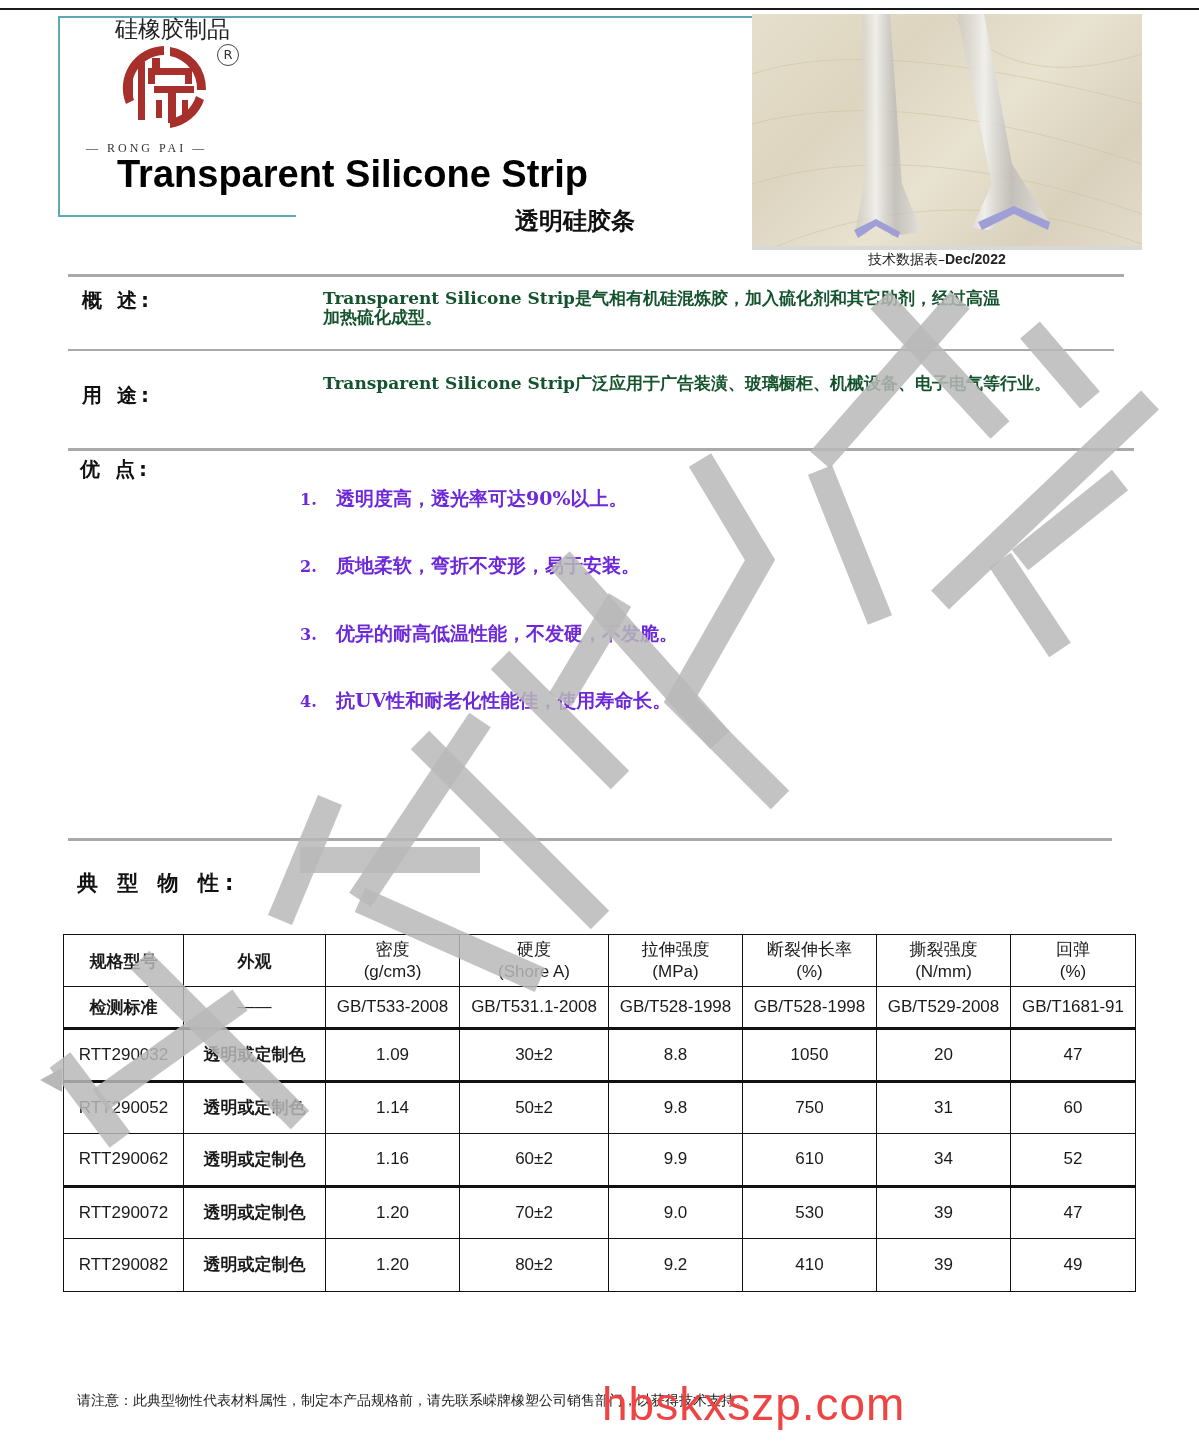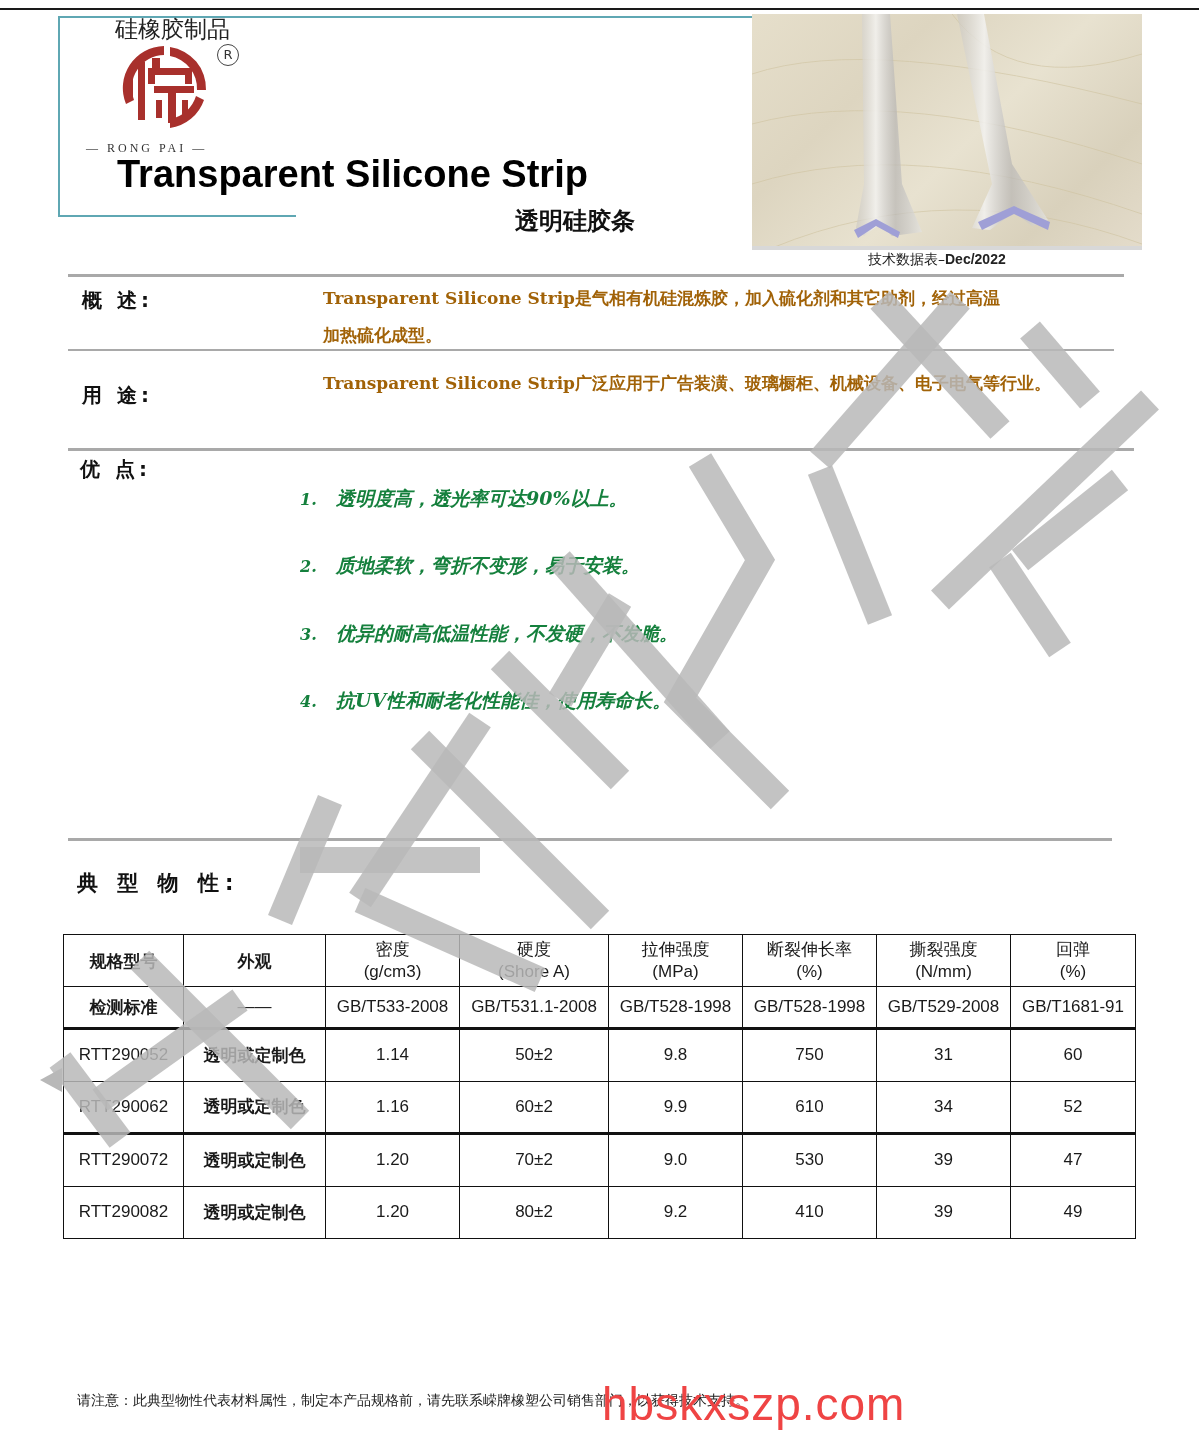--- a/index.html
+++ b/index.html
@@ -25,23 +25,23 @@
     .photo { position: absolute; left: 752px; top: 14px; width: 390px; height: 234px; overflow: hidden;
       background: linear-gradient(135deg, #e6dfcb 0%, #ddd5c0 30%, #e8e2d0 55%, #d9d1bc 80%, #e4dccb 100%); }
     .photo-shadow { position: absolute; left: 752px; top: 246px; width: 390px; height: 4px; background: #d8d8d8; }
     .caption { position: absolute; left: 868px; top: 251px; font-size: 14px; color: #222; }
     .caption b { font-family: "Liberation Sans", sans-serif; }
 
     
     .rule { position: absolute; height: 3px; background: #a9a9a9; }
 
     .sec-label { position: absolute; font-size: 20px; font-weight: bold; color: #111; letter-spacing: 4px; }
-    .sec-text { position: absolute; font-size: 17px; font-weight: bold; color: #a16207; line-height: 17px; font-family: "DejaVu Serif", serif; }
-
-    .adv-item { position: absolute; left: 300px; font-size: 19px; font-weight: bold; color: #15803d; font-family: "DejaVu Serif", serif; font-style: italic; }
+    .sec-text { position: absolute; font-size: 17px; font-weight: bold; color: #14532d; line-height: 17px; font-family: "DejaVu Serif", serif; }
+
+    .adv-item { position: absolute; left: 300px; font-size: 19px; font-weight: bold; color: #6d28d9; font-family: "DejaVu Serif", serif; }
     .adv-item .num { display: inline-block; width: 36px; font-size: 16px; }
 
     .props-title { position: absolute; left: 71px; top: 869px; font-size: 21px; font-weight: bold; letter-spacing: 6px; margin-left: 6px; }
 
     
     table.props { position: absolute; left: 63px; top: 934px; width: 1072px; border-collapse: collapse; table-layout: fixed; }
     table.props td { border: 1.5px solid #111; text-align: center; vertical-align: middle; font-size: 17px; color: #1a1a1a; font-family: "Liberation Sans", sans-serif; padding: 0; }
     table.props tr.head td { height: 52px; line-height: 22px; font-size: 17px; }
     table.props tr.std td { height: 42px; font-size: 17px; letter-spacing: 0px; }
     table.props tr.data td { height: 52.5px; }
@@ -120,21 +120,21 @@
 <div class="photo-shadow"></div>
 <div class="caption"><span>技术数据表–</span><b>Dec/2022</b></div>
 
 <div class="rule" style="left:68px; top:274px; width:1056px;"></div>
 <div class="rule" style="left:68px; top:349px; width:1046px; height:2px;"></div>
 <div class="rule" style="left:68px; top:448px; width:1066px;"></div>
 <div class="rule" style="left:68px; top:838px; width:1044px;"></div>
 
 <div class="sec-label" style="left:82px; top:287px;">概 述:</div>
 <div class="sec-text" style="left:323px; top:290px;">Transparent Silicone Strip是气相有机硅混炼胶，加入硫化剂和其它助剂，经过高温</div>
-<div class="sec-text" style="left:323px; top:309px;margin-top:18px;">加热硫化成型。</div>
+<div class="sec-text" style="left:323px; top:309px;">加热硫化成型。</div>
 
 <div class="sec-label" style="left:82px; top:382px;">用 途:</div>
 <div class="sec-text" style="left:323px; top:375px;">Transparent Silicone Strip广泛应用于广告装潢、玻璃橱柜、机械设备、电子电气等行业。</div>
 
 <div class="sec-label" style="left:80px; top:456px;">优 点:</div>
 <div class="adv-item" style="top:486px;"><span class="num">1.</span><span>透明度高，透光率可达90%以上。</span></div>
 <div class="adv-item" style="top:553px;"><span class="num">2.</span><span>质地柔软，弯折不变形，易于安装。</span></div>
 <div class="adv-item" style="top:621px;"><span class="num">3.</span><span>优异的耐高低温性能，不发硬，不发脆。</span></div>
 <div class="adv-item" style="top:688px;"><span class="num">4.</span><span>抗UV性和耐老化性能佳，使用寿命长。</span></div>
 
@@ -164,20 +164,30 @@
   </tr>
   <tr class="std">
     <td class="cn">检测标准</td>
     <td>——</td>
     <td>GB/T533-2008</td>
     <td>GB/T531.1-2008</td>
     <td>GB/T528-1998</td>
     <td>GB/T528-1998</td>
     <td>GB/T529-2008</td>
     <td>GB/T1681-91</td>
+  </tr>
+  <tr class="data thick">
+    <td>RTT290032</td>
+    <td class="cn">透明或定制色</td>
+    <td>1.09</td>
+    <td>30±2</td>
+    <td>8.8</td>
+    <td>1050</td>
+    <td>20</td>
+    <td>47</td>
   </tr>
   <tr class="data thick">
     <td>RTT290052</td>
     <td class="cn">透明或定制色</td>
     <td>1.14</td>
     <td>50±2</td>
     <td>9.8</td>
     <td>750</td>
     <td>31</td>
     <td>60</td>

